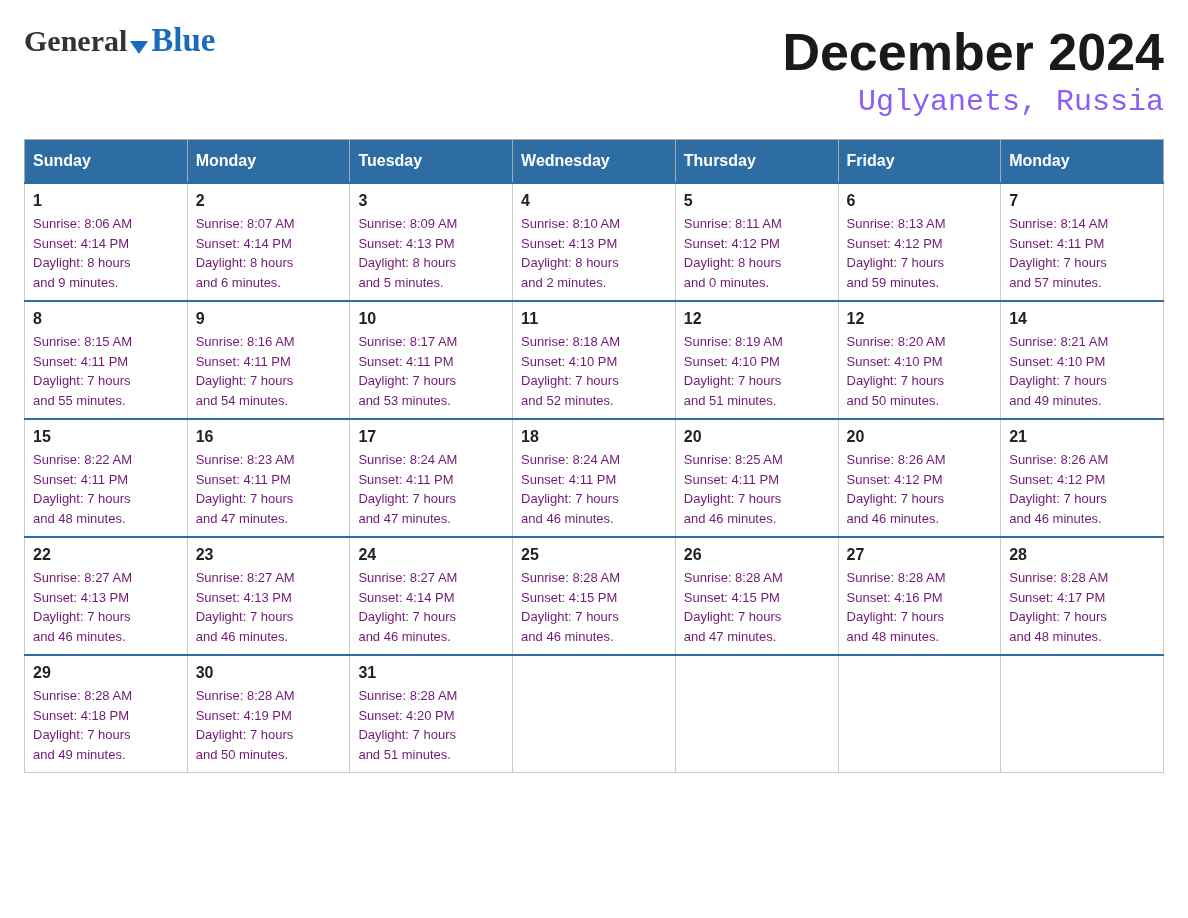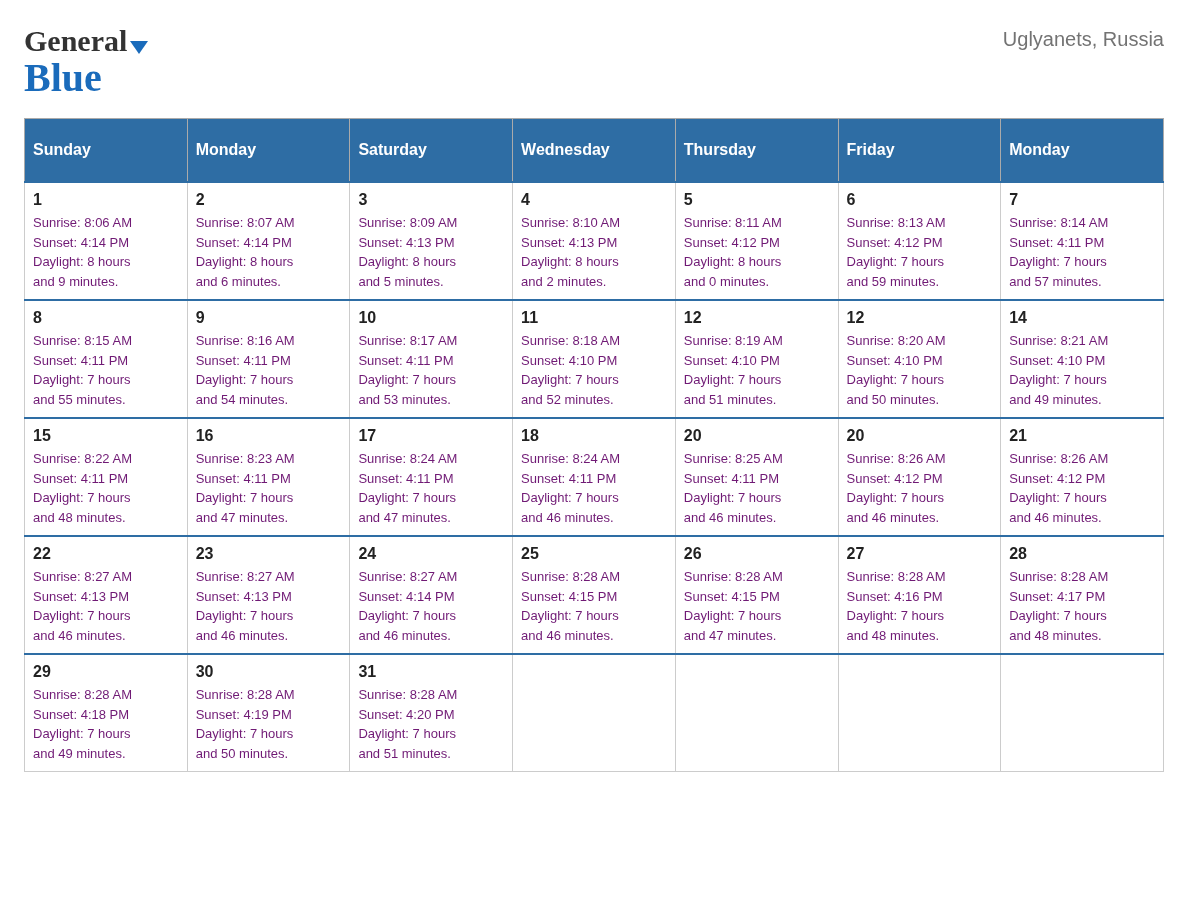--- a/index.html
+++ b/index.html
@@ -19,33 +19,34 @@
     .title-section {
       text-align: right;
     }
     .month-title {
       font-size: 52px;
       font-weight: bold;
       color: #1a1a1a;
       line-height: 1.1;
     }
     .location {
-      font-size: 20px;
-      color: #737373;
+      font-size: 30px;
+      color: #8b5cf6;
       margin-top: 4px;
+      font-family: Liberation Mono, monospace;
     }
     .calendar {
       width: 100%;
       border-collapse: collapse;
       border: 1px solid #aaa;
     }
     .calendar thead tr th {
       background-color: #2e6da4;
       color: white;
-      padding: 22px 8px;
+      padding: 12px 8px;
       font-size: 16px;
       font-weight: bold;
       text-align: left;
       border: 1px solid #aaa;
     }
     .calendar tbody tr td {
       vertical-align: top;
       padding: 8px;
       border: 1px solid #ccc;
       font-size: 13px;
@@ -65,56 +66,57 @@
     .day-info {
       font-size: 13px;
       line-height: 1.5;
       color: #701a75;
     }
     .empty-cell {
       background: #fff;
     }
     .logo-block {
       display: flex;
-      flex-direction: column;
+      flex-direction: row;
     }
     .logo-line1 {
       display: flex;
       align-items: center;
     }
     .logo-line2 {
       color: #1a6bbb;
-      font-size: 40px;
+      font-size: 33px;
       font-weight: bold;
       font-family: Georgia, serif;
       line-height: 1;
     }
   </style>
 </head>
 <body>
 
 <div class="header">
   <div class="logo-block">
     <div class="logo-line1">
       <span style="font-size:30px;font-weight:bold;color:#333;font-family:Georgia,serif;">General</span>
       <span style="display:inline-block;width:0;height:0;border-left:9px solid transparent;border-right:9px solid transparent;border-top:13px solid #1a6bbb;margin:0 3px;position:relative;top:6px;"></span>
     </div>
     <div class="logo-line2">Blue</div>
   </div>
   <div class="title-section">
+    <div class="month-title">December 2024</div>
     <div class="location">Uglyanets, Russia</div>
   </div>
 </div>
 
 <table class="calendar">
   <thead>
     <tr>
       <th>Sunday</th>
       <th>Monday</th>
-      <th>Saturday</th>
+      <th>Tuesday</th>
       <th>Wednesday</th>
       <th>Thursday</th>
       <th>Friday</th>
       <th>Monday</th>
     </tr>
   </thead>
   <tbody id="calendar-body">
   <tr>
         <td>
         <span class="day-number">1</span>

